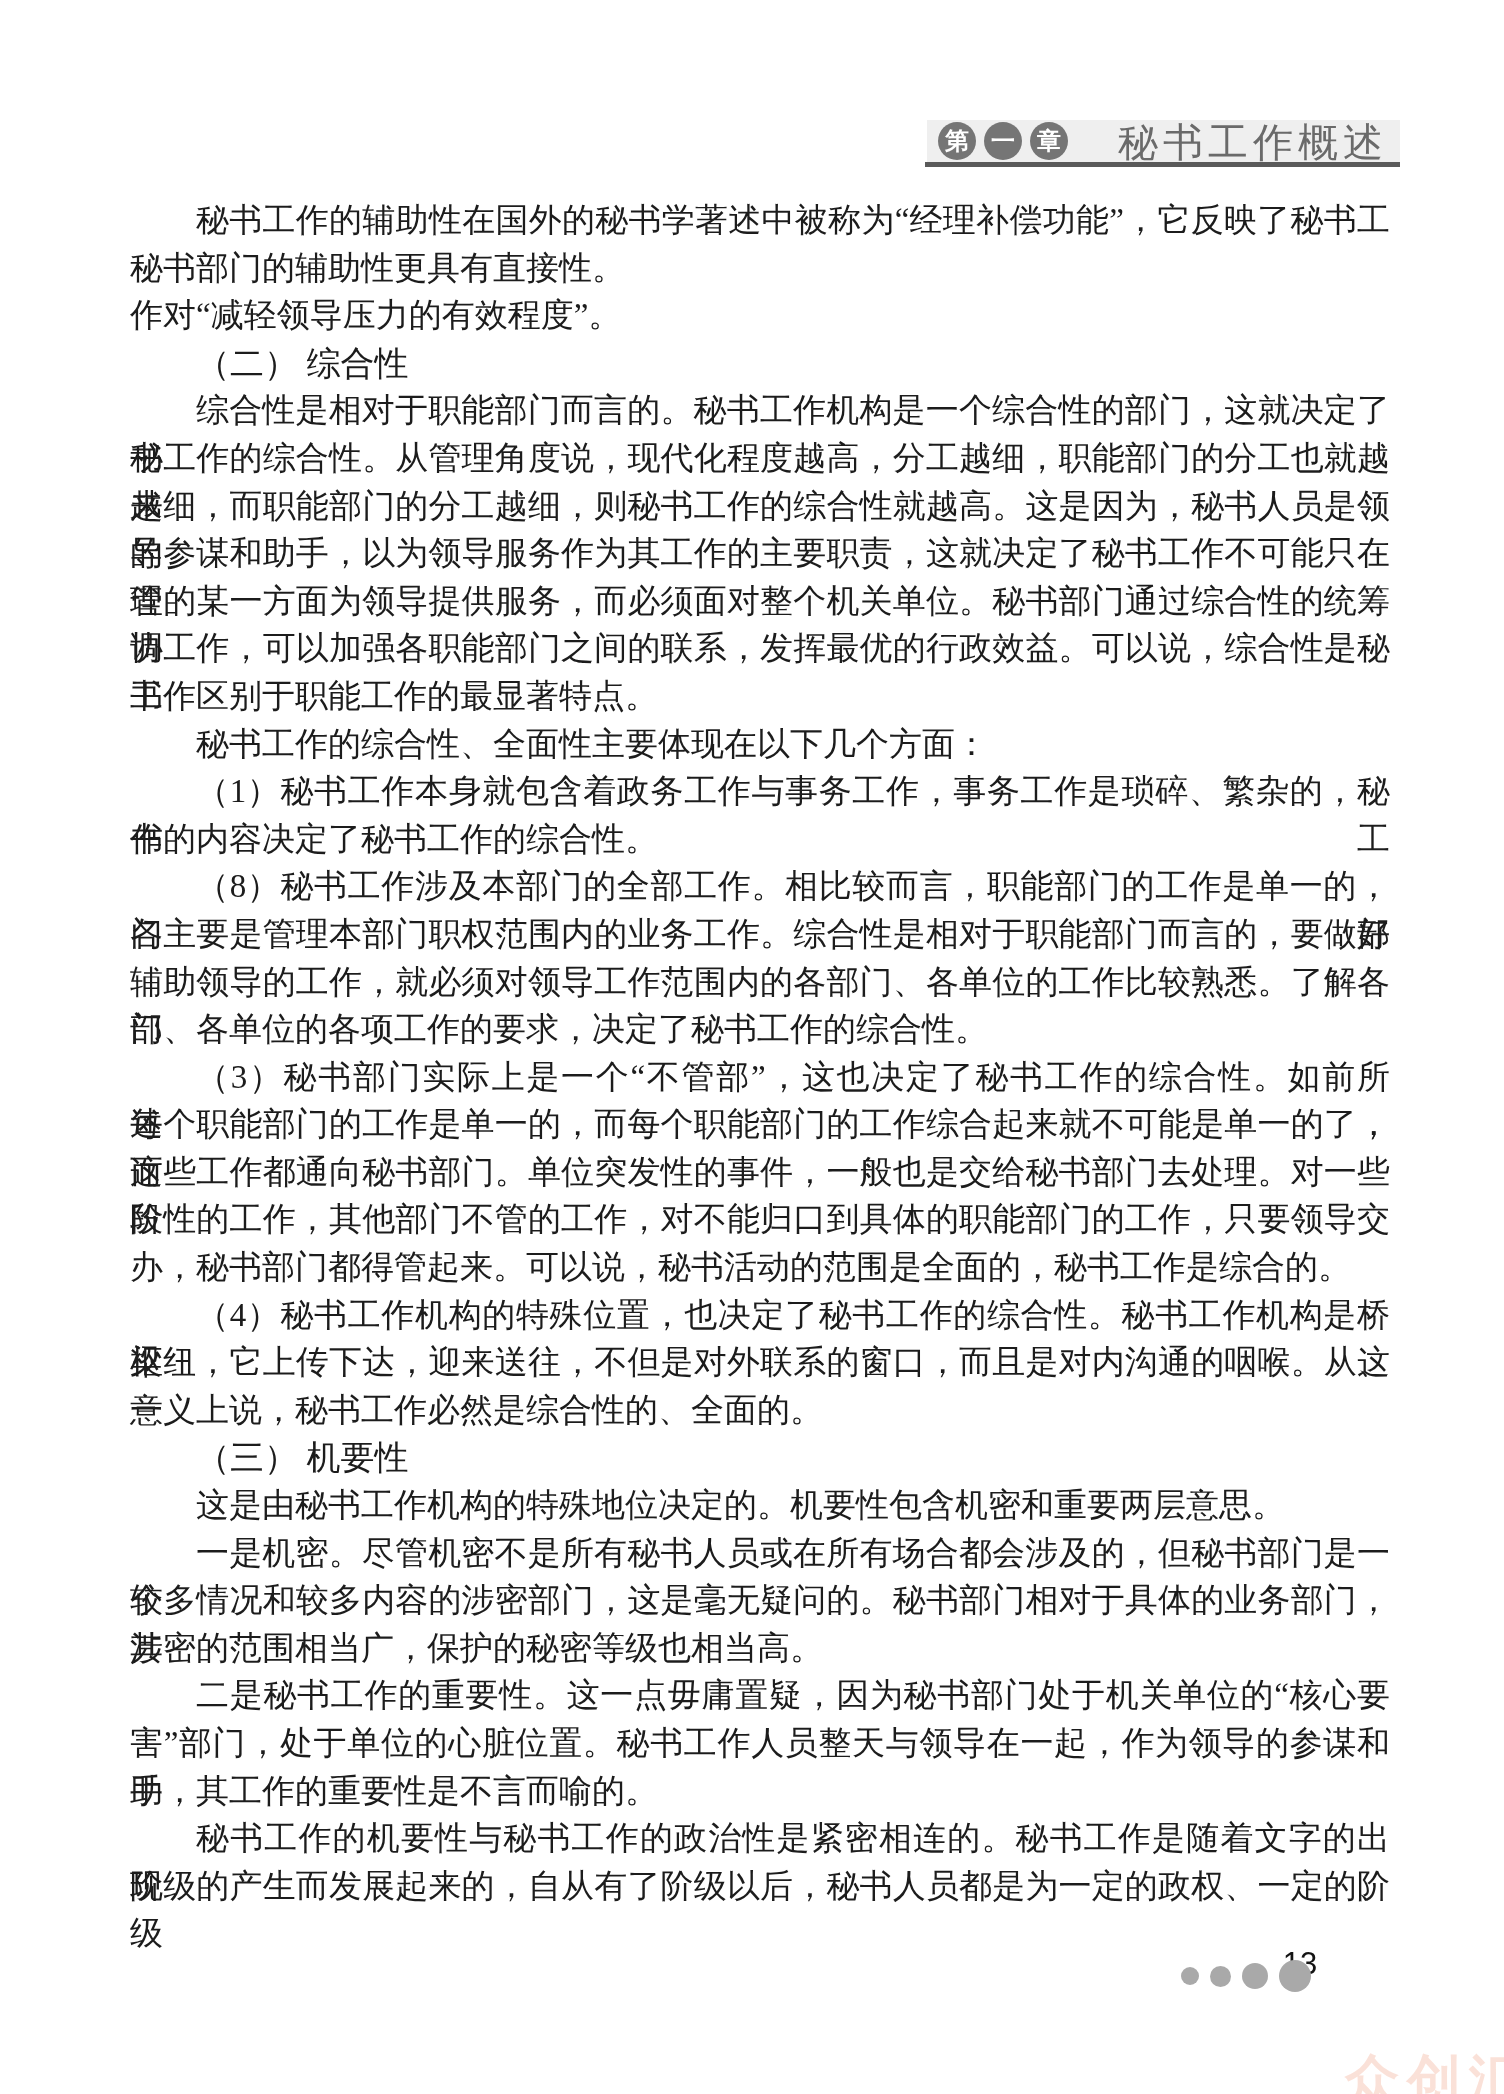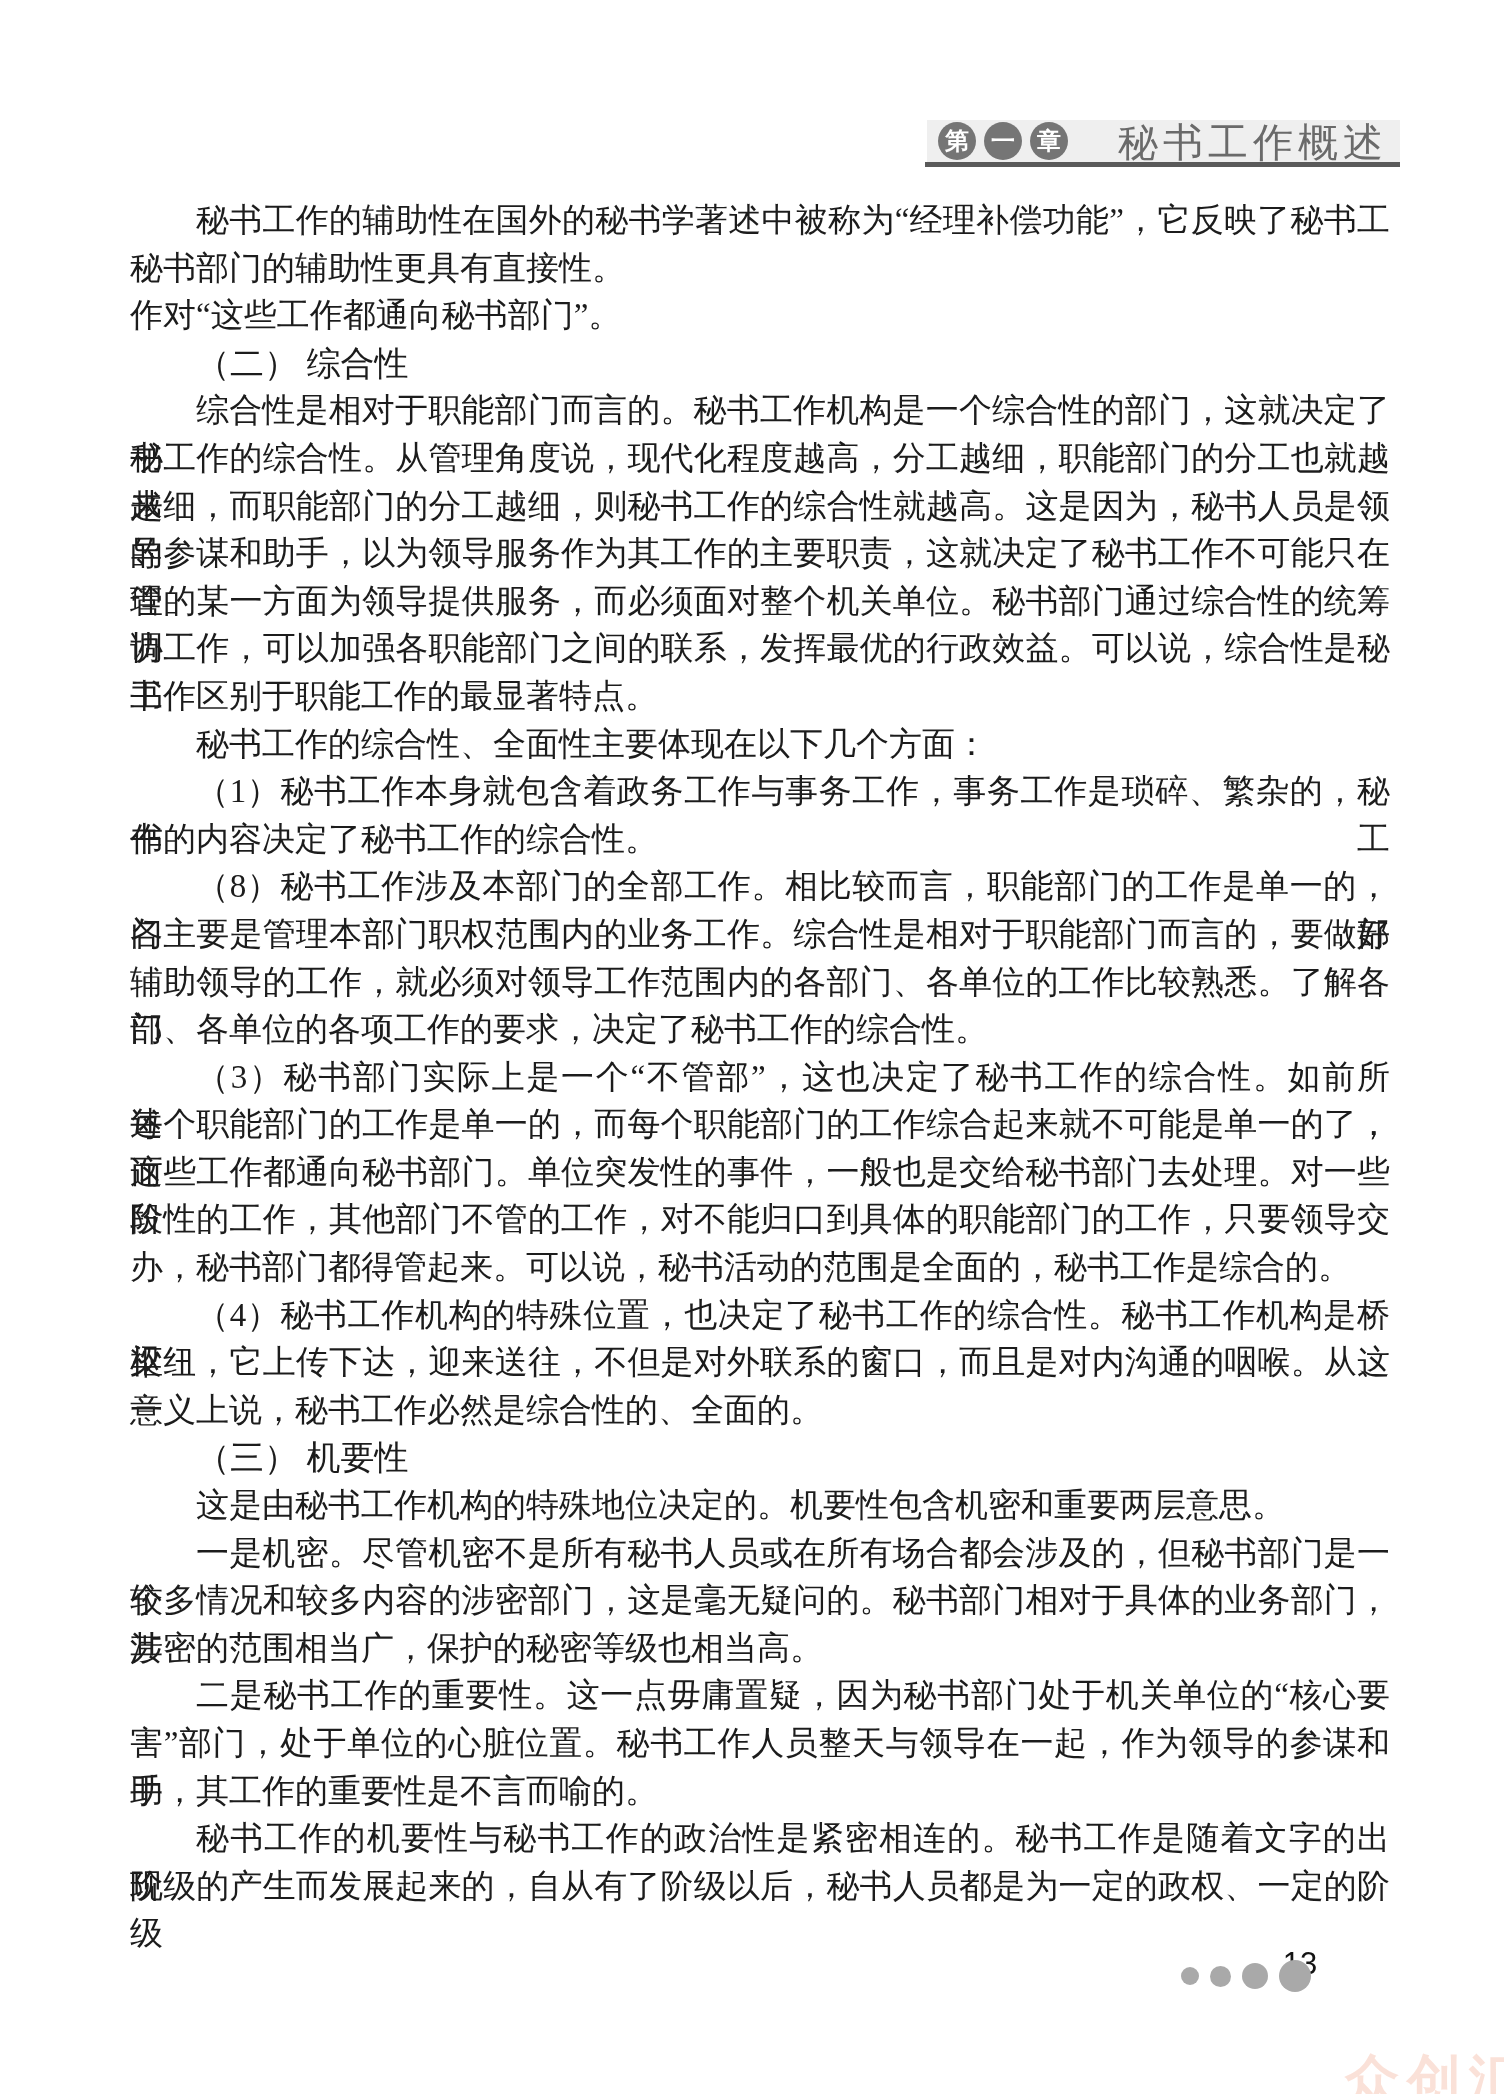--- a/index.html
+++ b/index.html
@@ -93,21 +93,21 @@
       <span class="badge-circle">章</span>
     </div>
 
   <div class="chapter-title">秘书工作概述</div>
 
   <div class="header-rule"></div>
 
   <main class="body-text" id="body-text">
       <div class="line indent fill">秘书工作的辅助性在国外的秘书学著述中被称为“经理补偿功能”，它反映了秘书工</div>
       <div class="line">秘书部门的辅助性更具有直接性。</div>
-      <div class="line">作对“这些工作都通向秘书部门”。</div>
+      <div class="line">作对“减轻领导压力的有效程度”。</div>
       <div class="line indent heading">（二） 综合性</div>
       <div class="line indent fill">综合性是相对于职能部门而言的。秘书工作机构是一个综合性的部门，这就决定了秘</div>
       <div class="line fill">书工作的综合性。从管理角度说，现代化程度越高，分工越细，职能部门的分工也就越来</div>
       <div class="line fill">越细，而职能部门的分工越细，则秘书工作的综合性就越高。这是因为，秘书人员是领导</div>
       <div class="line fill">的参谋和助手，以为领导服务作为其工作的主要职责，这就决定了秘书工作不可能只在管</div>
       <div class="line fill">理的某一方面为领导提供服务，而必须面对整个机关单位。秘书部门通过综合性的统筹协</div>
       <div class="line fill">调工作，可以加强各职能部门之间的联系，发挥最优的行政效益。可以说，综合性是秘书</div>
       <div class="line">工作区别于职能工作的最显著特点。</div>
       <div class="line indent">秘书工作的综合性、全面性主要体现在以下几个方面：</div>
       <div class="line indent fill">（1）秘书工作本身就包含着政务工作与事务工作，事务工作是琐碎、繁杂的，秘书工</div>

